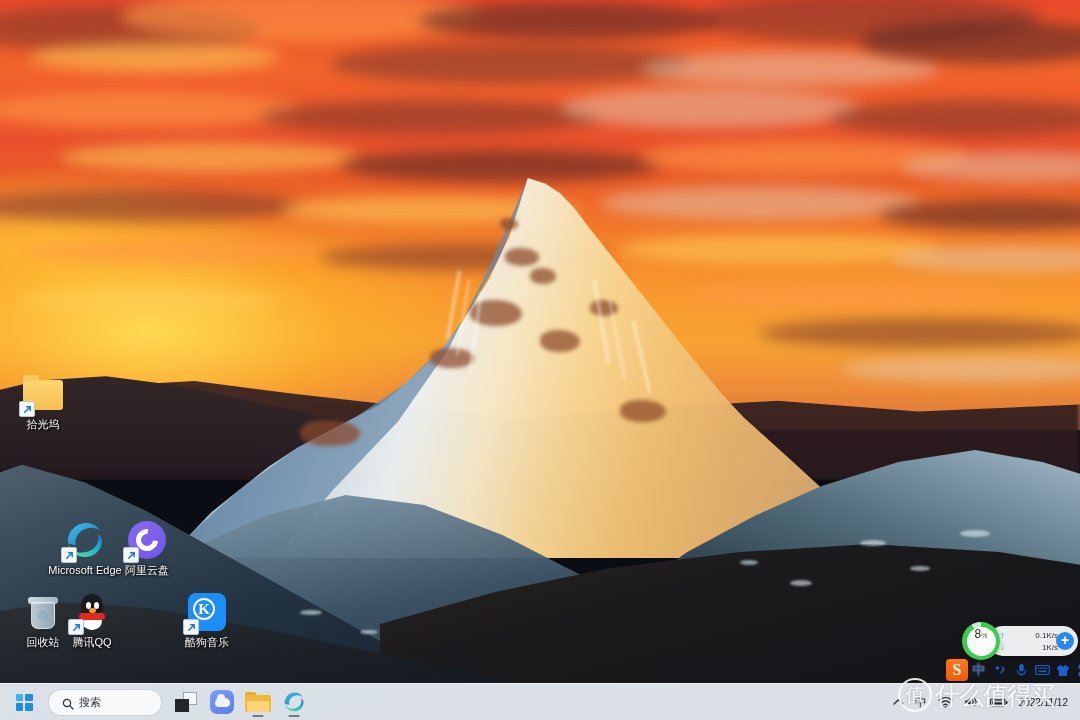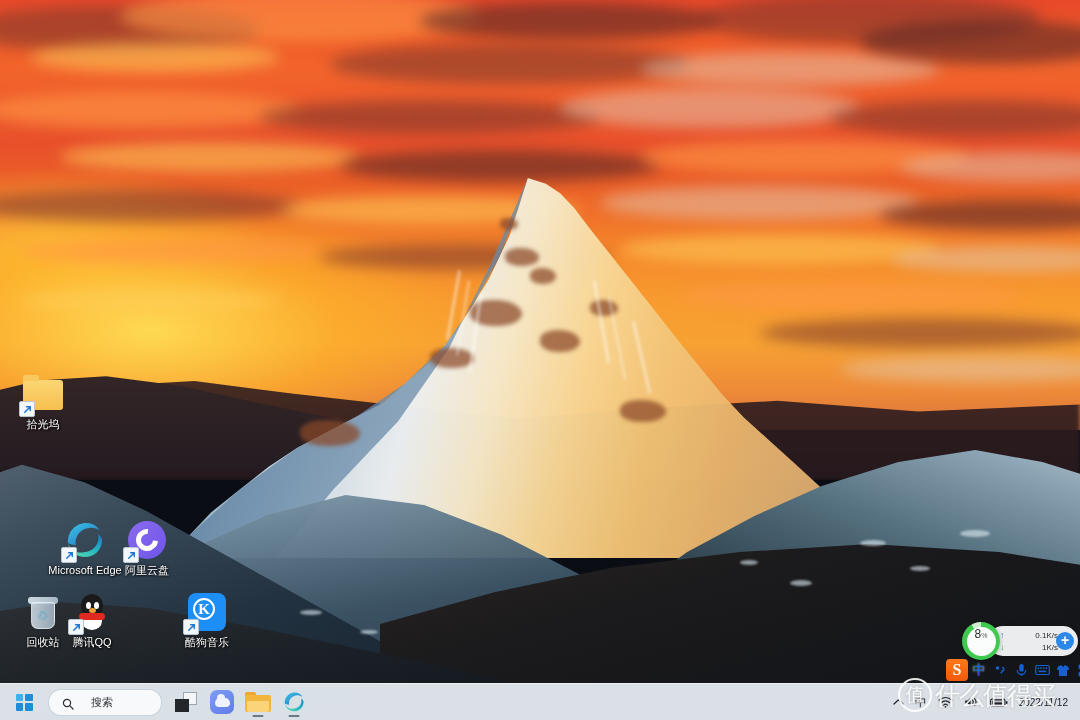--- a/index.html
+++ b/index.html
@@ -473,21 +473,21 @@
 
   #tb-search {
     height: 25px;
     min-width: 86px;
     padding: 0 13px;
     background: rgba(255,255,255,0.82);
     border: 1px solid rgba(160,180,196,0.55);
     border-radius: 13px;
     display: flex;
     align-items: center;
-    gap: 17px;
+    gap: 5px;
     margin: 0 4px;
   }
   #tb-search .srch-icon { width: 12px; height: 12px; }
   #tb-search .srch-text {
     font-size: 11px;
     color: #2a2f36;
   }
 
   .tb-active-dot {
     position: absolute;

